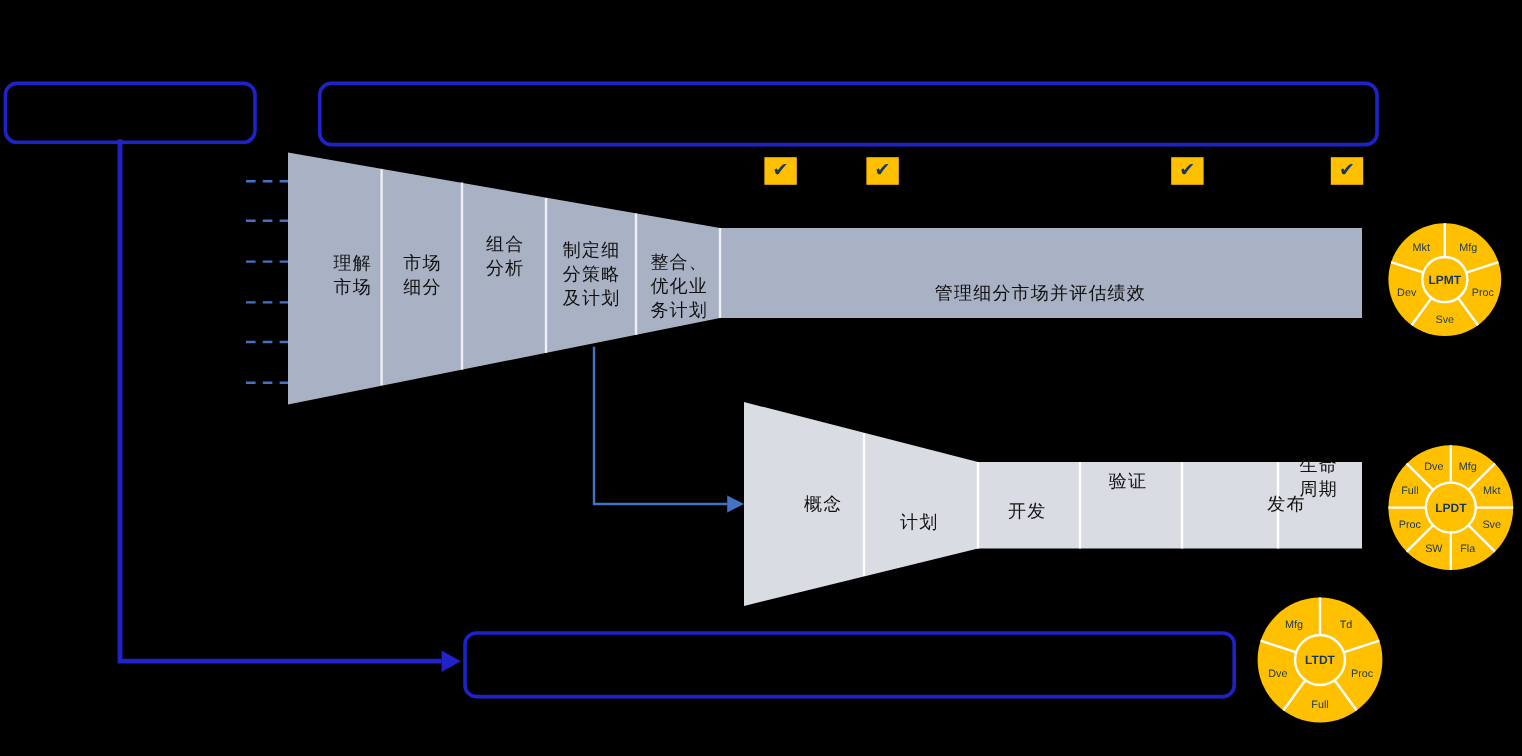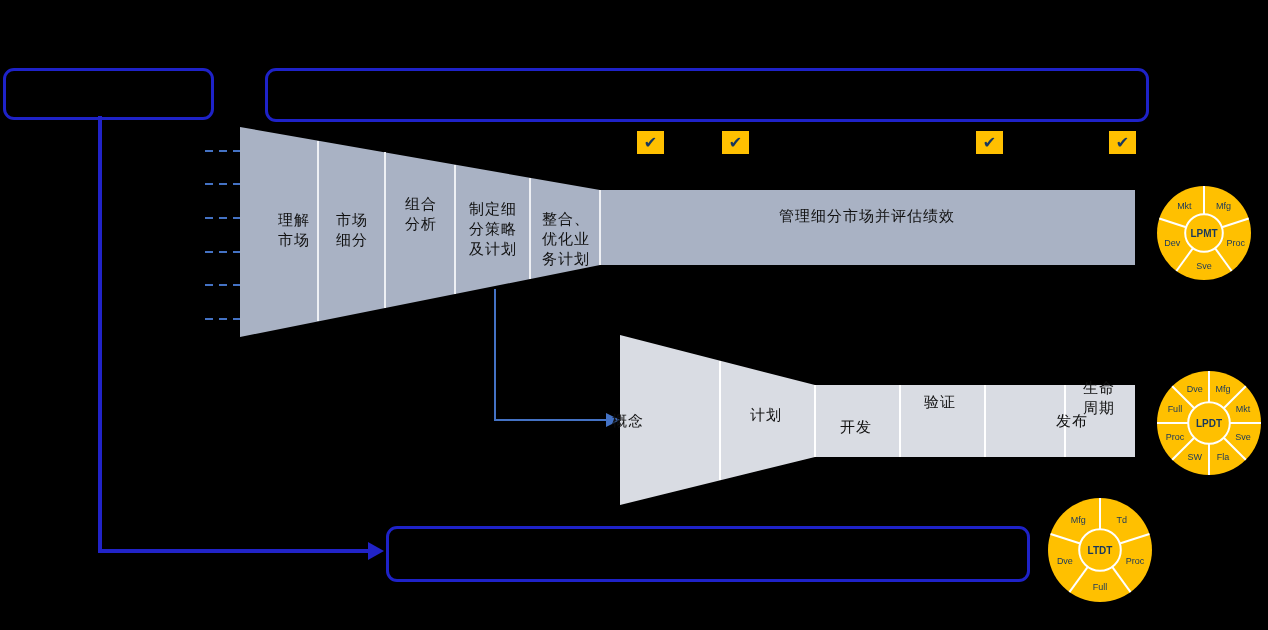--- a/index.html
+++ b/index.html
@@ -76,24 +76,24 @@
     <div class="seg-label" style="left:352px;top:230px">市场
 细分</div>
     <div class="seg-label" style="left:421px;top:214px">组合
 分析</div>
     <div class="seg-label" style="left:493px;top:229px">制定细
 分策略
 及计划</div>
     <div class="seg-label" style="left:566px;top:239px">整合、
 优化业
 务计划</div>
-    <div class="seg-label bar-label" style="left:867px;top:216px">管理细分市场并评估绩效</div>
+    <div class="seg-label bar-label" style="left:867px;top:245px">管理细分市场并评估绩效</div>
 
-    <div class="seg-label" style="left:628px;top:421px">概念</div>
-    <div class="seg-label" style="left:766px;top:415px">计划</div>
+    <div class="seg-label" style="left:686px;top:421px">概念</div>
+    <div class="seg-label" style="left:766px;top:436px">计划</div>
     <div class="seg-label" style="left:856px;top:427px">开发</div>
     <div class="seg-label" style="left:940px;top:402px">验证</div>
     <div class="seg-label" style="left:1072px;top:421px">发布</div>
     <div class="seg-label" style="left:1099px;top:398px">生命
 周期</div>
   </div>
 
   <div class="check-badge" style="left:637px;top:131px">
       <span>✔</span>
     </div>

